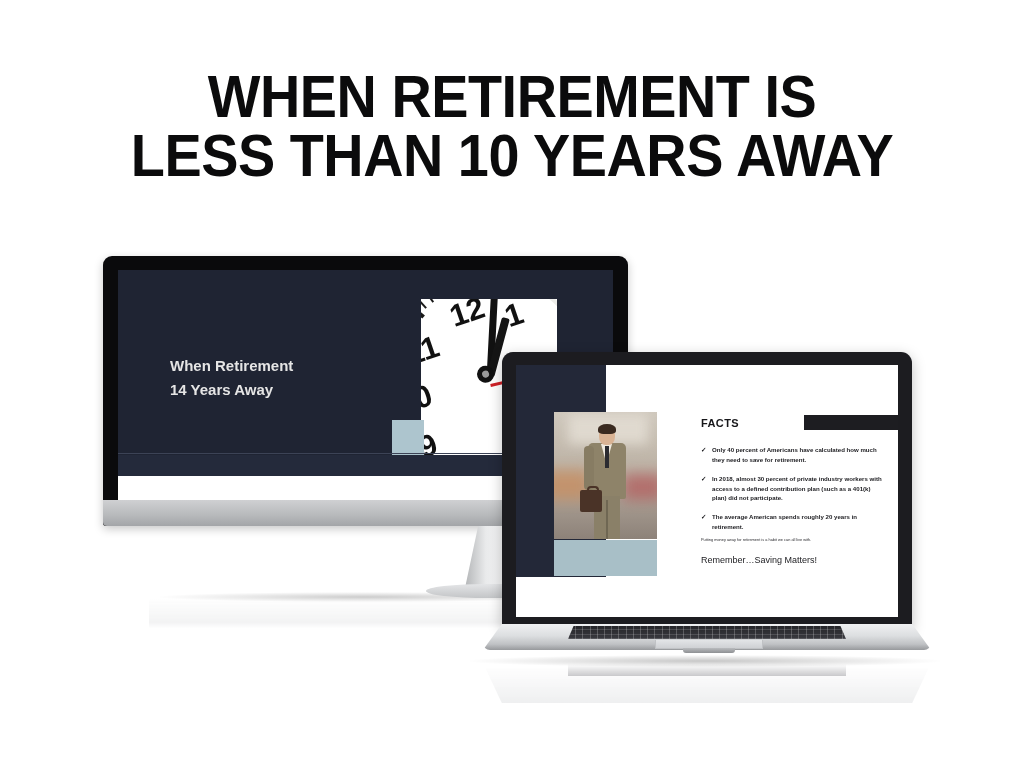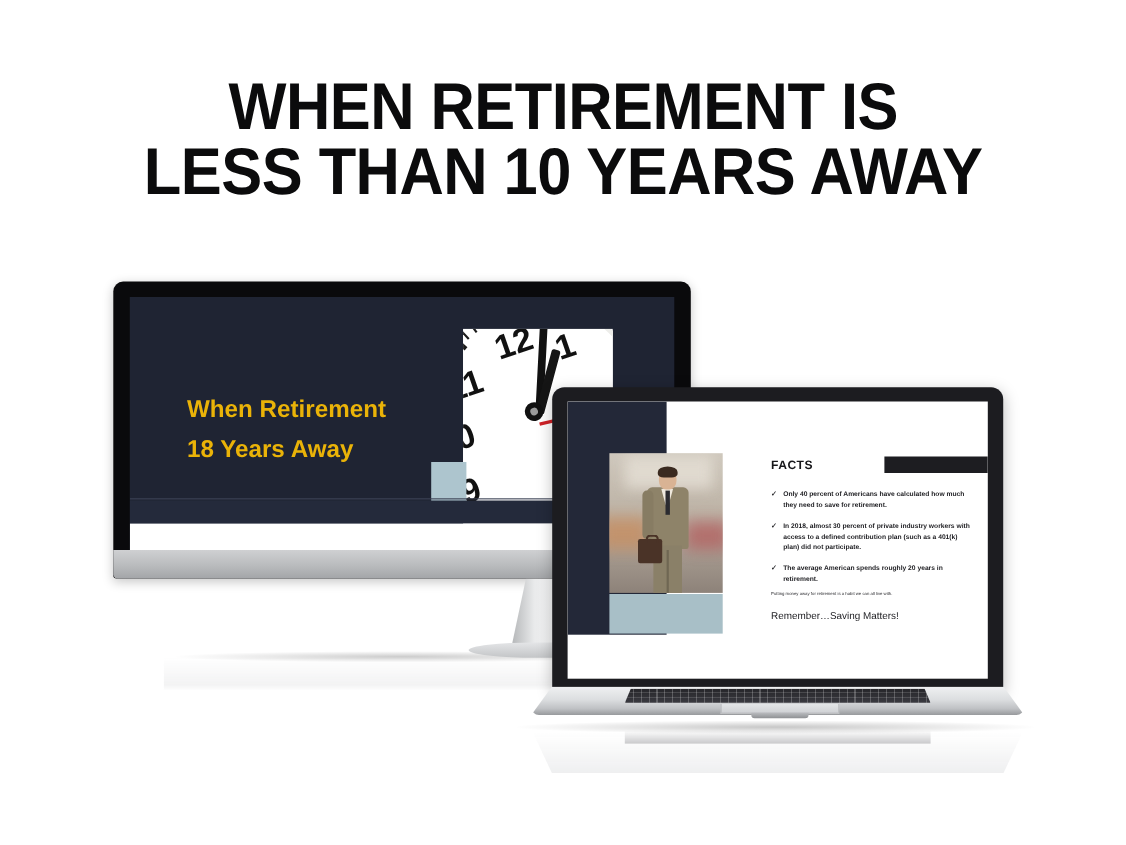--- a/index.html
+++ b/index.html
@@ -35,22 +35,22 @@
     box-shadow:0 3px 10px rgba(0,0,0,.22);
   }
   .monitor-screen {
     position:absolute; left:15px; top:14px; right:15px; bottom:26px;
     background:#1f2433;
     overflow:hidden;
   }
   
   .s1-title {
     position:absolute; left:52px; top:84px;
-    color:#eab308;
-    font-size:22px;
+    color:#e5e5e5;
+    font-size:15px;
     line-height:1.62;
     white-space:nowrap;
   }
   .s1-title .b { font-weight:bold; display:block; }
   .s1-title .i { font-style:italic; font-weight:normal; display:block; }
 
   .clock-frame {
     position:absolute; left:303px; top:29px; width:136px; height:185px;
     background:#ffffff; overflow:hidden;
   }
@@ -267,21 +267,21 @@
   <div class="shadow-mon"></div>
   <div class="refl refl-mon"></div>
 
   <div class="monitor">
     <div class="monitor-bezel"></div>
 
     <div class="monitor-screen">
 
       <div class="s1-title">
         <span class="b">When Retirement</span>
-        <span class="b">18 Years Away</span>
+        <span class="b">14 Years Away</span>
       </div>
 
       <div class="clock-frame">
         <div class="clock-inner">
           <div class="clock-face">
 
             <div class="tick" style="transform:rotate(-18deg)"></div>
             <div class="tick" style="transform:rotate(-24deg)"></div>
             <div class="tick big" style="transform:rotate(-30deg)"></div>
 

